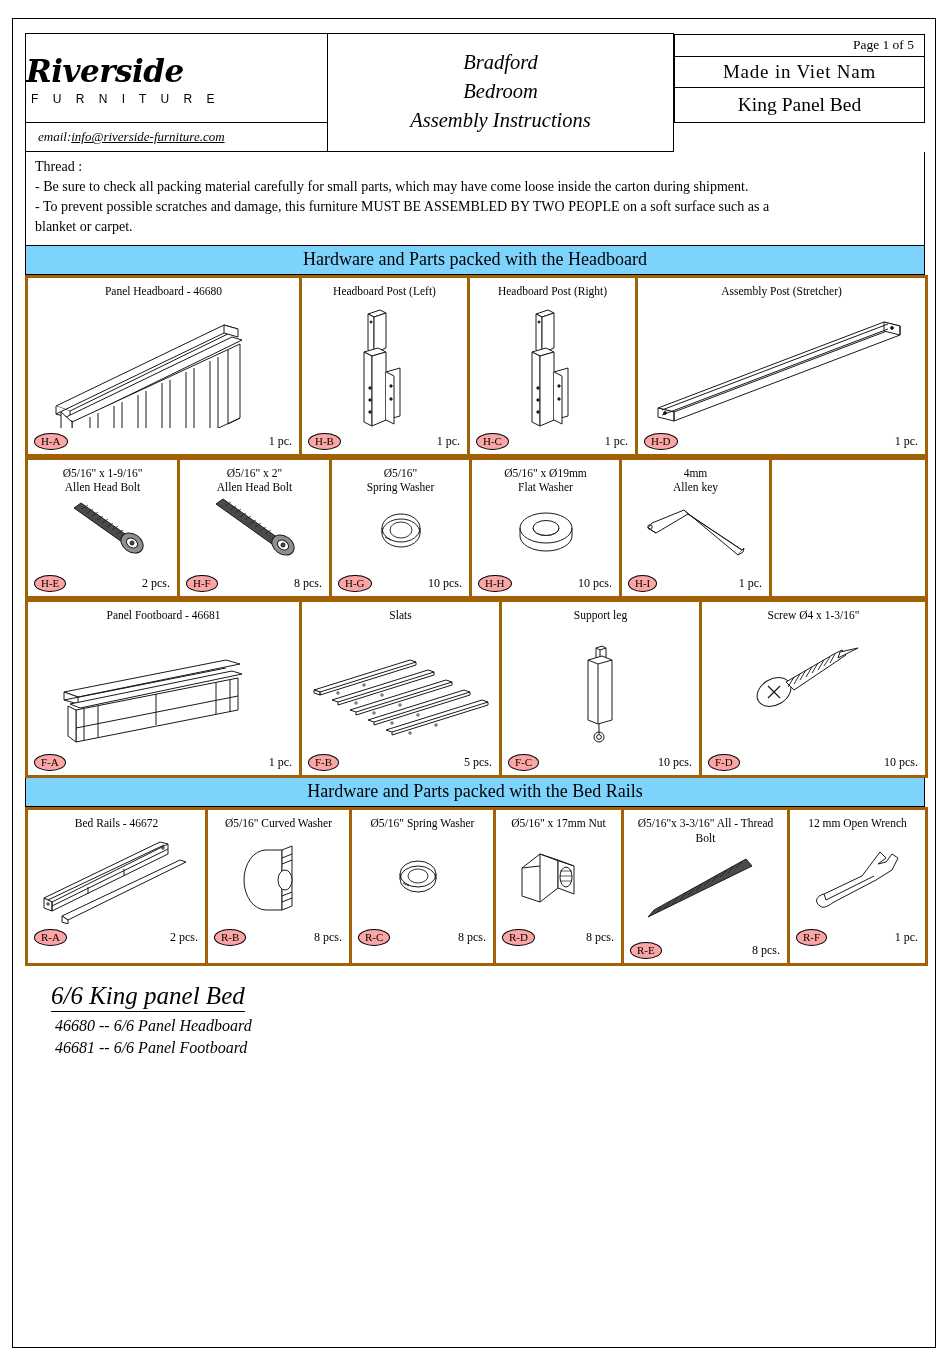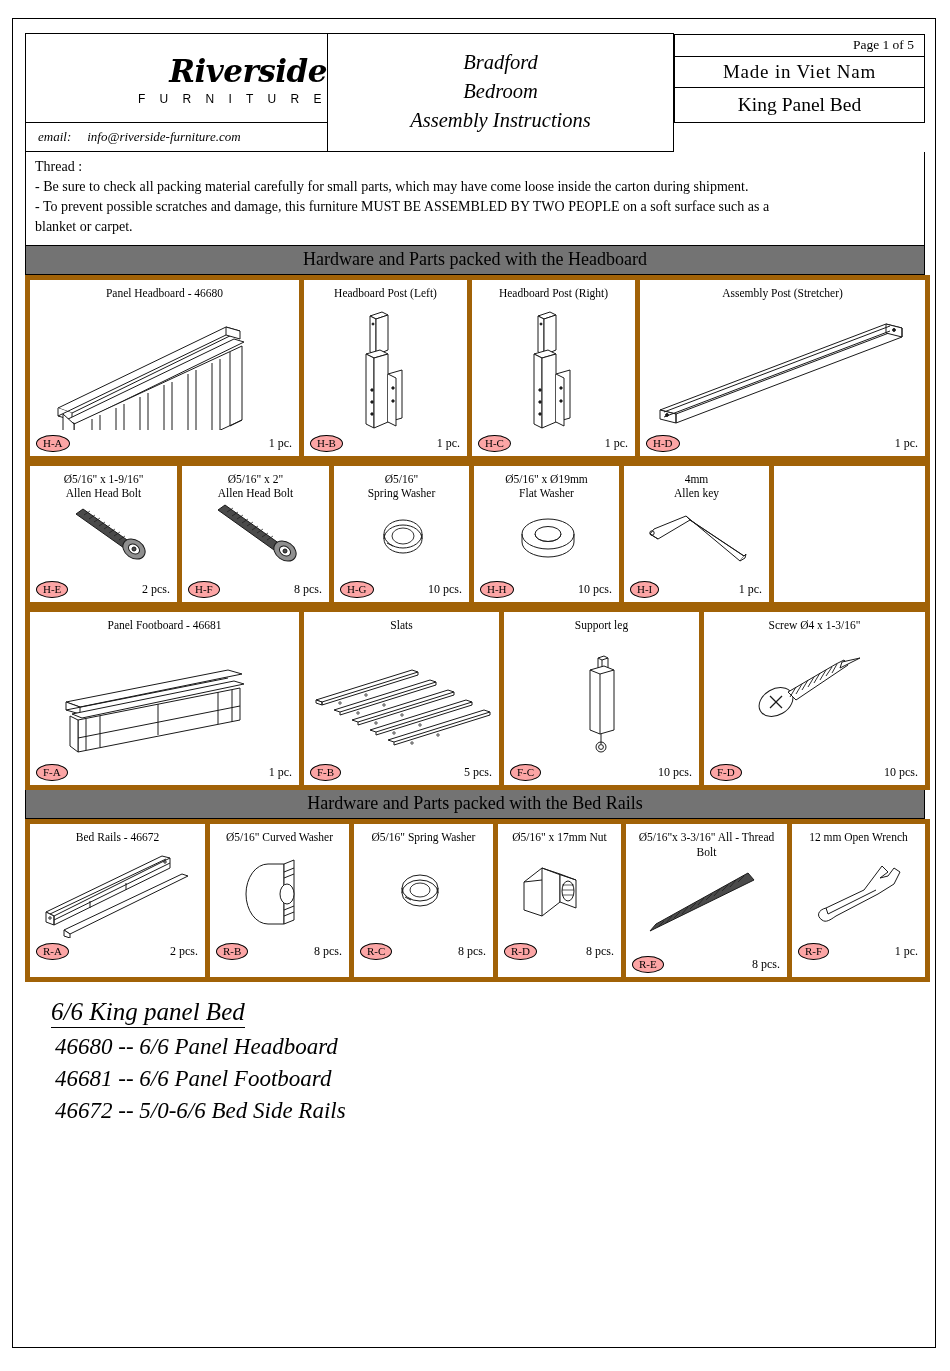--- a/index.html
+++ b/index.html
@@ -19,44 +19,44 @@
     border: 1px solid #000;
     box-sizing: border-box;
   }
   .sheet {
     position: absolute;
     left: 12px; top: 14px;
     width: 900px; height: 1302px;
     box-sizing: border-box;
   }
   table.grid { border-collapse: collapse; width: 100%; table-layout: fixed; }
-  table.grid td { border: 5px solid #a16207; vertical-align: top; padding: 0; }
+  table.grid td { border: 3px solid #a16207; vertical-align: top; padding: 0; }
 
   
   .hdr { width: 100%; border-collapse: collapse; table-layout: fixed; }
   .hdr td { border: 1px solid #000; padding: 0; vertical-align: middle; }
-  .logo-cell { height: 68px; text-align: right; border-bottom: 1px solid #000 !important; }
+  .logo-cell { height: 68px; text-align: left; border-bottom: 1px solid #000 !important; }
   .logo-script {
     font-family: "DejaVu Serif", serif;
     font-style: italic;
     font-weight: bold;
     font-size: 31px;
     letter-spacing: -0.5px;
     line-height: 1;
     margin-top: 6px;
   }
   .logo-sub {
     font-family: "Liberation Sans", sans-serif;
     font-size: 12px;
     letter-spacing: 5.5px;
     margin-top: 5px;
     padding-left: 5px;
   }
   .email-cell { height: 28px; padding-left: 12px !important; font-size: 13px; font-style: italic; }
-  .email-cell .lnk { margin-left: 16px; }
+  .email-cell .lnk { text-decoration: underline; margin-left: 0; }
   .center-title {
     text-align: center;
     font-style: italic;
     font-size: 20.5px;
     line-height: 1.42;
     padding: 6px 0 8px 0 !important;
   }
   .pagenum { text-align: right; font-size: 13.5px; padding: 1px 10px 2px 0 !important; height: 18px; }
   .madein { text-align: center; font-size: 19px; height: 30px; letter-spacing: 0.8px; }
   .prodname { text-align: center; font-size: 19.5px; height: 34px; }
@@ -68,21 +68,21 @@
     padding: 5px 9px 7px 9px;
   }
 
   
   .secbar {
     text-align: center;
     font-size: 18px;
     padding: 3px 0 4px 0;
     border: 1px solid #000;
     border-top: none;
-    background: #737373;
+    background: #7dd3fc;
   }
   .partname {
     text-align: center;
     font-size: 11.5px;
     line-height: 1.25;
     padding: 6px 4px 0 4px;
     min-height: 16px;
   }
   .art { position: relative; width: 100%; }
   .footrow {
@@ -110,21 +110,21 @@
     font-style: italic;
   }
   .blist .l1 {
     font-size: 25px;
     display: inline-block;
     border-bottom: 1.5px solid #000;
     padding-bottom: 1px;
     margin-bottom: 3px;
   }
   .blist .li {
-    font-size: 23px;
+    font-size: 16px;
     line-height: 1.38;
     padding-left: 4px;
   }
 </style>
 </head>
 <body>
 
 <div class="page">
 <div class="sheet">
 
@@ -712,17 +712,16 @@
         </div>
       </td>
     </tr>
   </tbody>
       </table>
 
   <div class="blist">
     <div><span class="l1">6/6   King panel  Bed</span></div>
     <div class="li">46680 -- 6/6   Panel Headboard</div>
     <div class="li">46681 -- 6/6   Panel Footboard</div>
-    <div class="li">46672 -- 5/0-6/6   Bed Side Rails</div>
   </div>
 
 </div>
 </div>
 
 </body></html>

